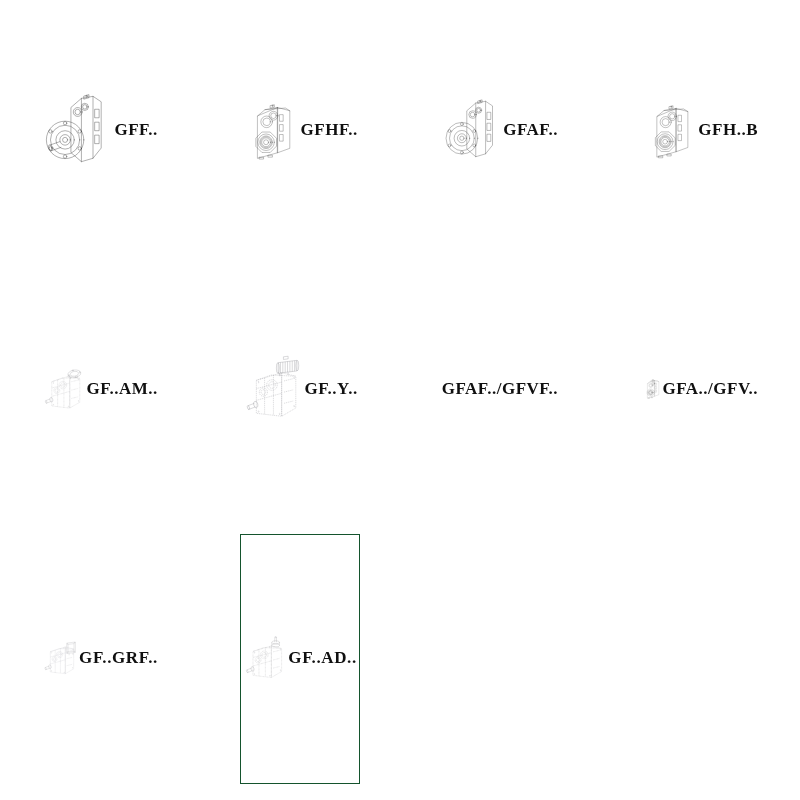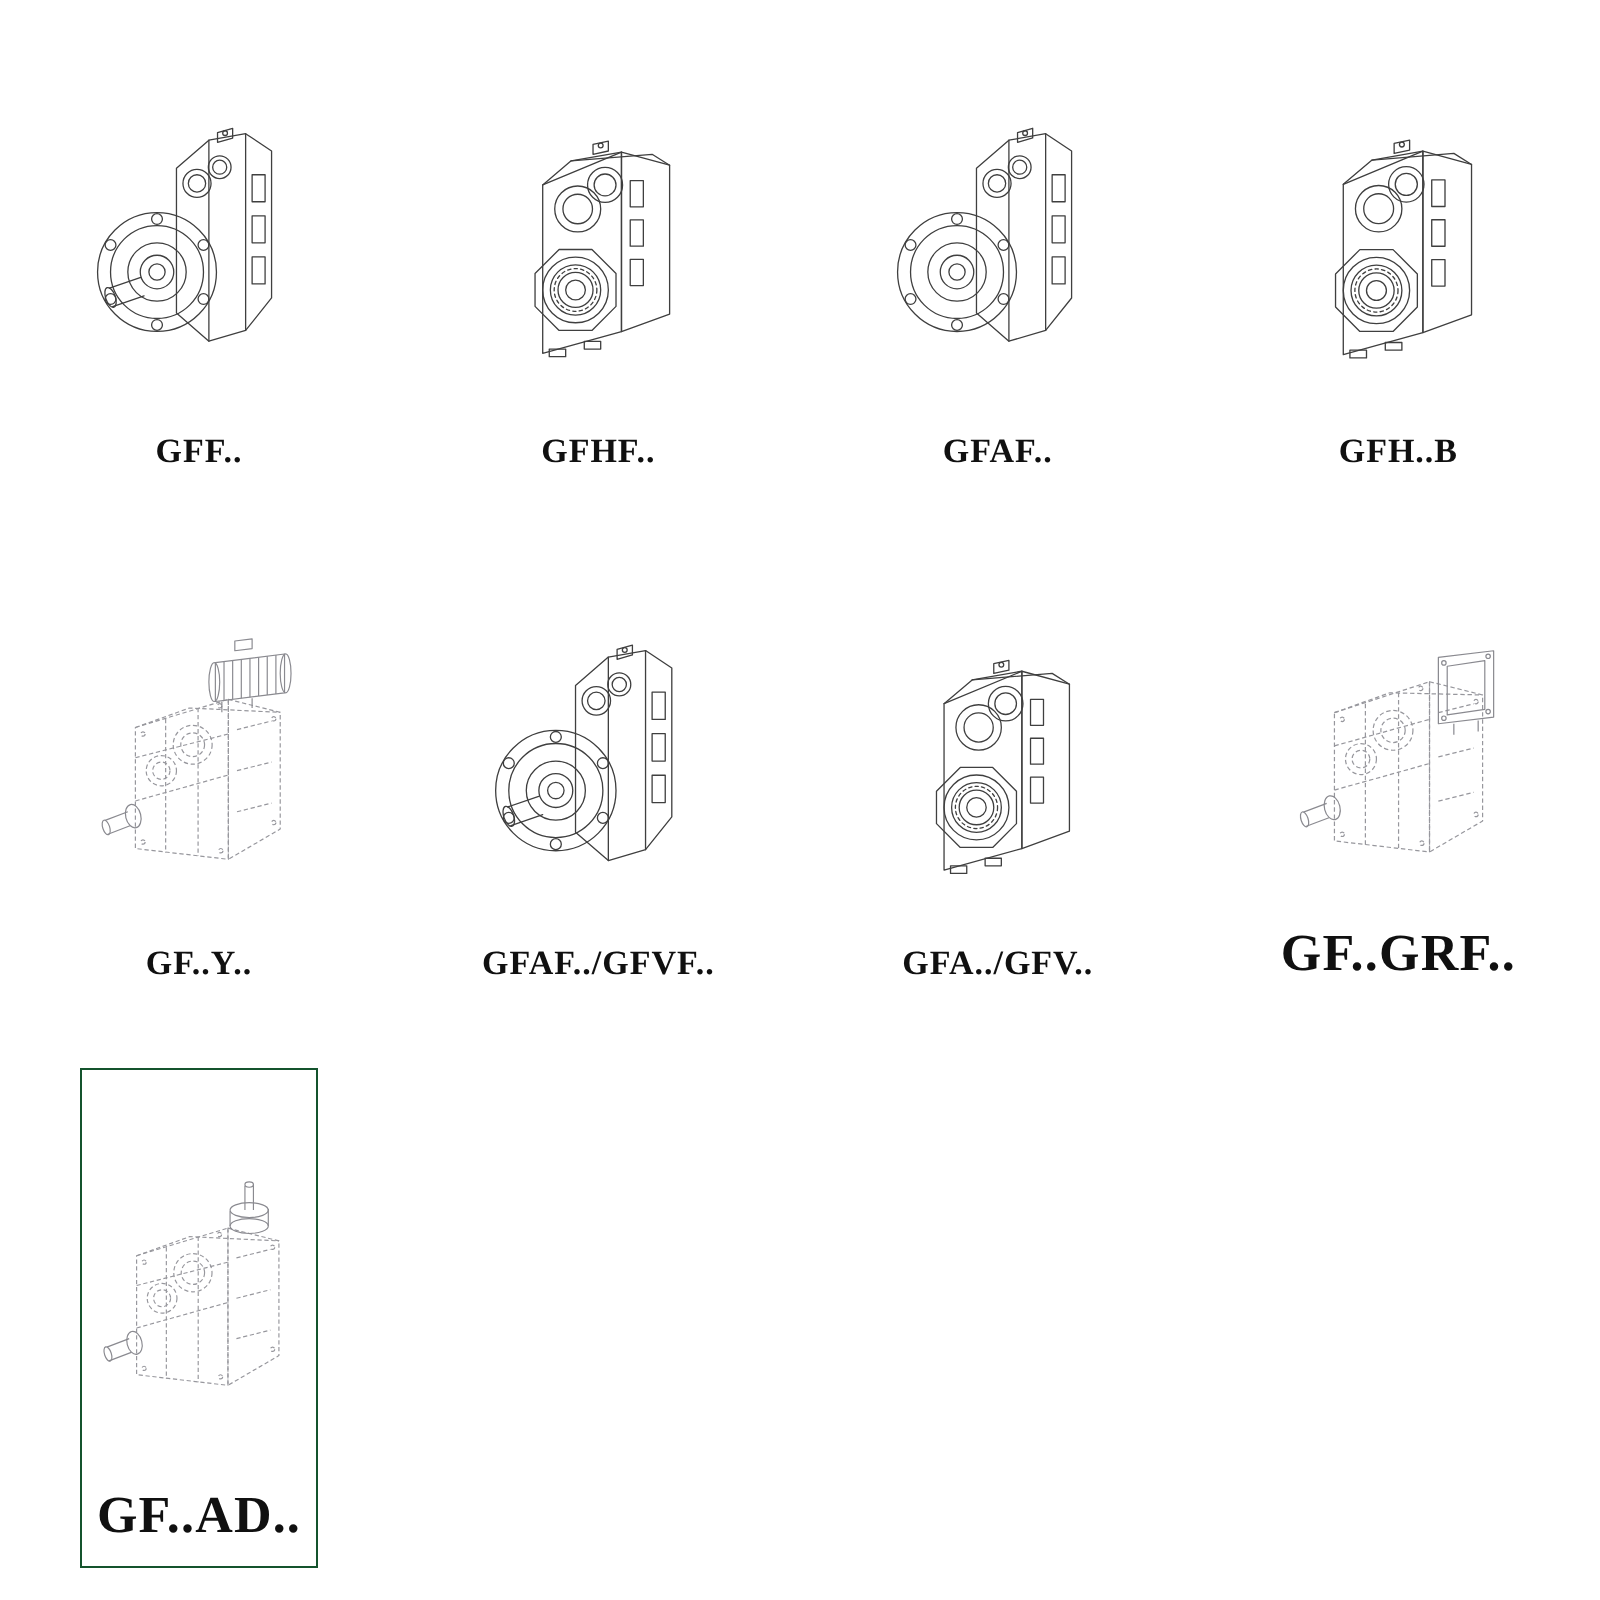--- a/index.html
+++ b/index.html
@@ -7,34 +7,34 @@
     width:800px;height:800px;overflow:hidden;
     font-family:"Liberation Serif", serif;
   }
   .grid{
     display:grid;width:800px;height:800px;
     grid-template-columns:repeat(4,1fr);
     grid-template-rows:262px 256px 282px;
     background:#ffffff;
   }
   .cell{
-    display:flex;flex-direction:column;align-items:center;justify-content:flex-end;
+    display:flex;flex-direction:row;align-items:center;justify-content:flex-end;
     box-sizing:border-box;padding:6px 2px 10px;
   }
   .cell-boxed{border:1px solid #14532d;}
   .drawing{
     flex:1;width:100%;min-height:0;
     display:flex;align-items:center;justify-content:center;
   }
   svg.draw{width:94%;height:98%;}
   .label{
     font-weight:bold;font-size:17px;letter-spacing:.5px;color:#101010;
     margin-top:2px;white-space:nowrap;line-height:1.1;
   }
-  .label-lg{font-size:26px;letter-spacing:.6px;}
+  .label-lg{font-size:17px;letter-spacing:.6px;}
 </style>
 </head>
 <body>
 
 <svg width="0" height="0" style="position:absolute" aria-hidden="true">
   <defs>
 
     <symbol id="sym-flange-shaft" viewBox="0 0 200 220">
       <g fill="none" stroke="#3f3f3f" stroke-width="1.2" stroke-linejoin="round" stroke-linecap="round">
         <path d="M80,46 L110,20 L144,14 L168,30 L168,166 L144,196 L110,206 L80,180 Z"></path>
@@ -316,20 +316,28 @@
 
   <figure class="cell">
     <div class="drawing">
       <svg class="draw">
           <use href="#sym-angled"></use>
         </svg>
     </div>
     <figcaption class="label">GFH..B</figcaption>
   </figure>
 
+  <figure class="cell">
+    <div class="drawing">
+      <svg class="draw">
+          <use href="#sym-ph-am"></use>
+        </svg>
+    </div>
+    <figcaption class="label">GF..AM..</figcaption>
+  </figure>
 
   <figure class="cell">
     <div class="drawing">
       <svg class="draw">
           <use href="#sym-ph-y"></use>
         </svg>
     </div>
     <figcaption class="label">GF..Y..</figcaption>
   </figure>
 

